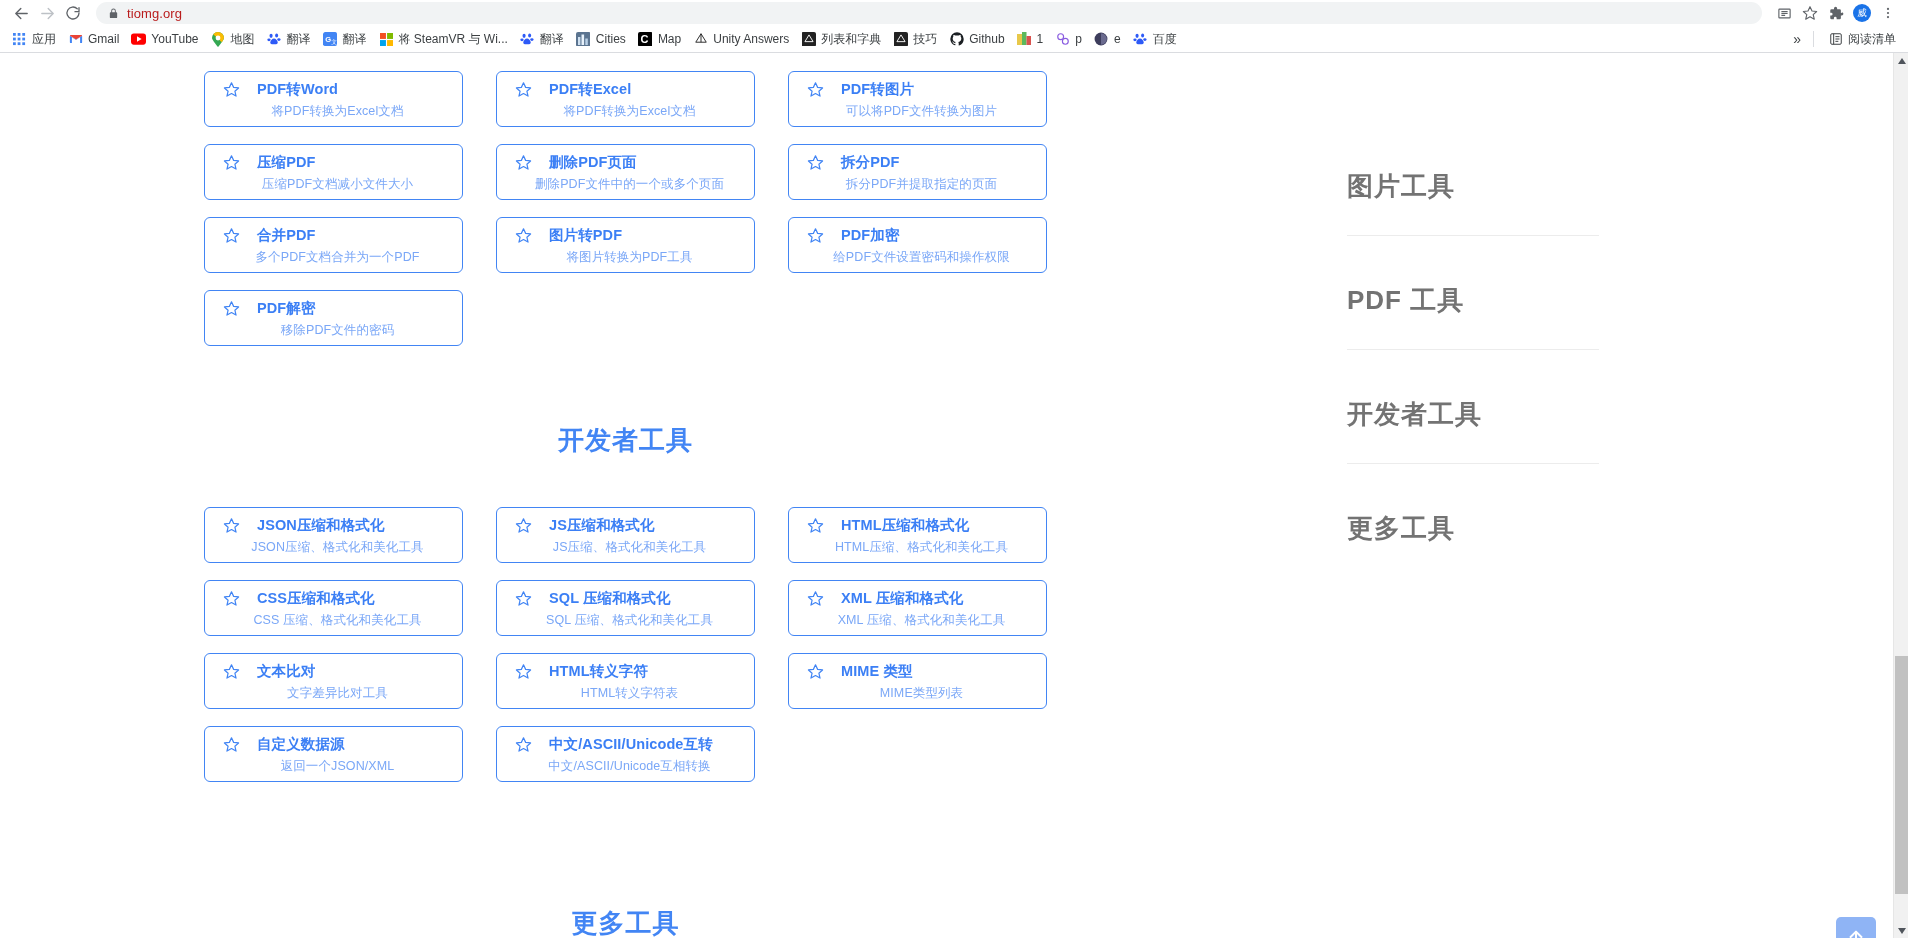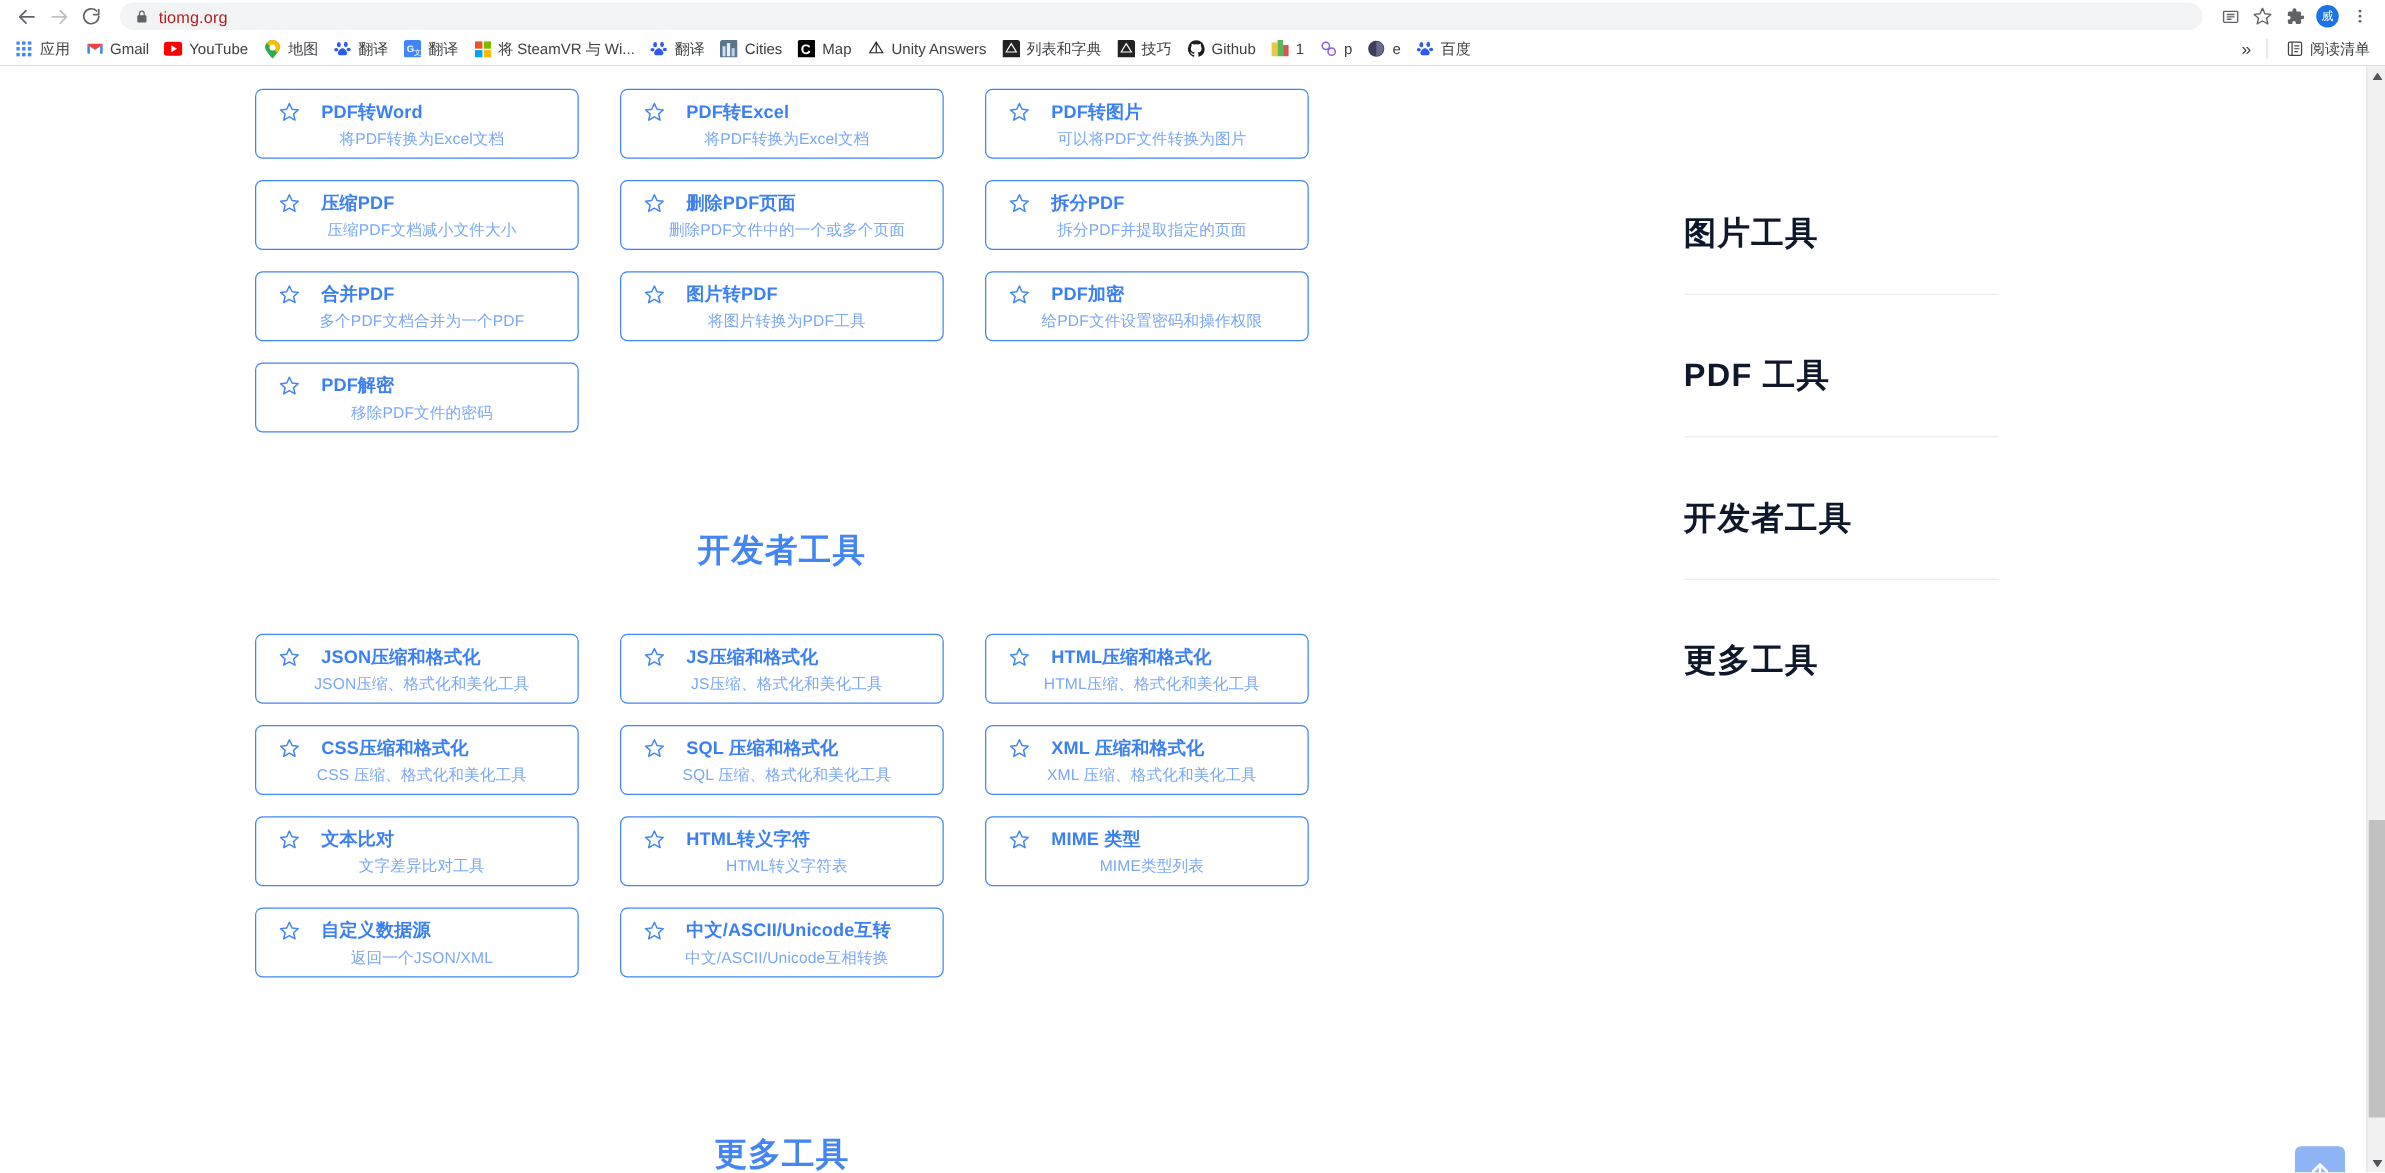--- a/index.html
+++ b/index.html
@@ -191,21 +191,21 @@
   
   #side-nav {
     position: absolute;
     left: 1347px;
     top: 116px;
     width: 290px;
   }
   .side-item { position: relative; }
   .side-link {
     display: block;
-    color: #0f172a;
+    color: #737373;
     font-size: 26px;
     font-weight: bold;
     letter-spacing: 1px;
     padding: 0;
     cursor: pointer;
     white-space: nowrap;
   }
   .side-rule {
     border-top: 1px solid #ececec;
     margin-top: 31px;

